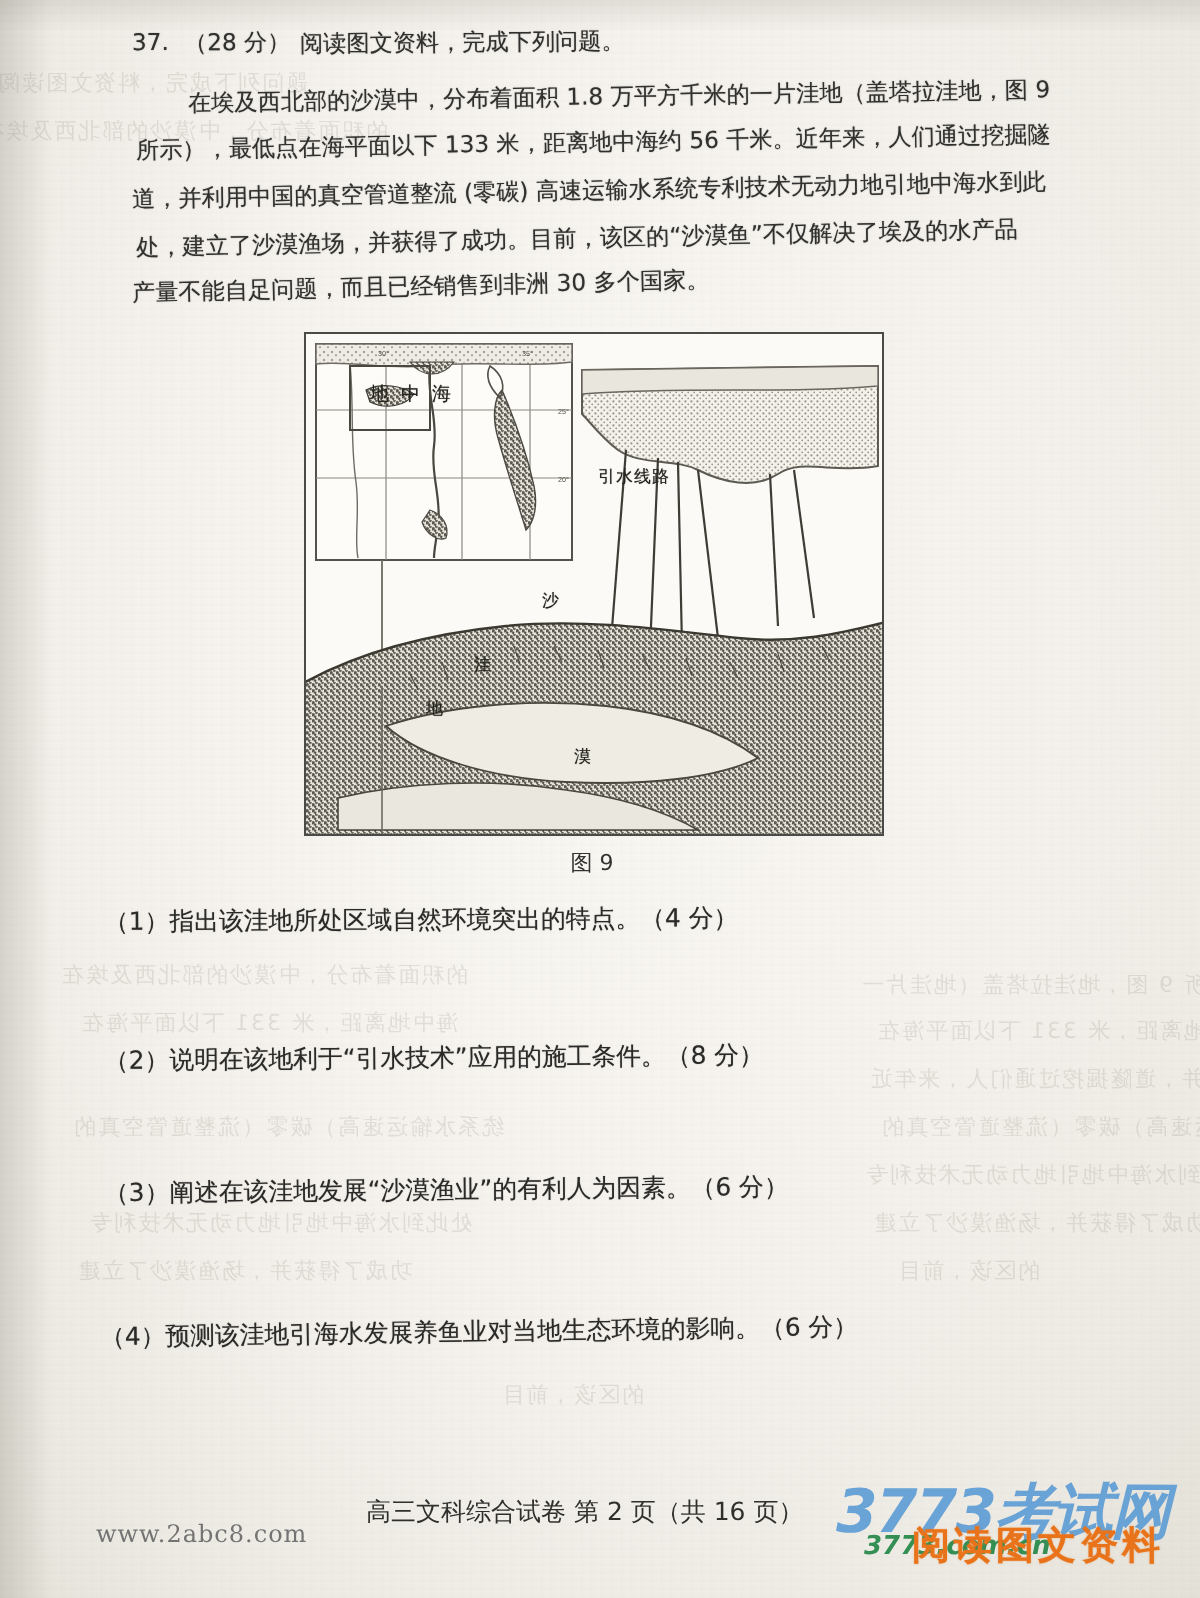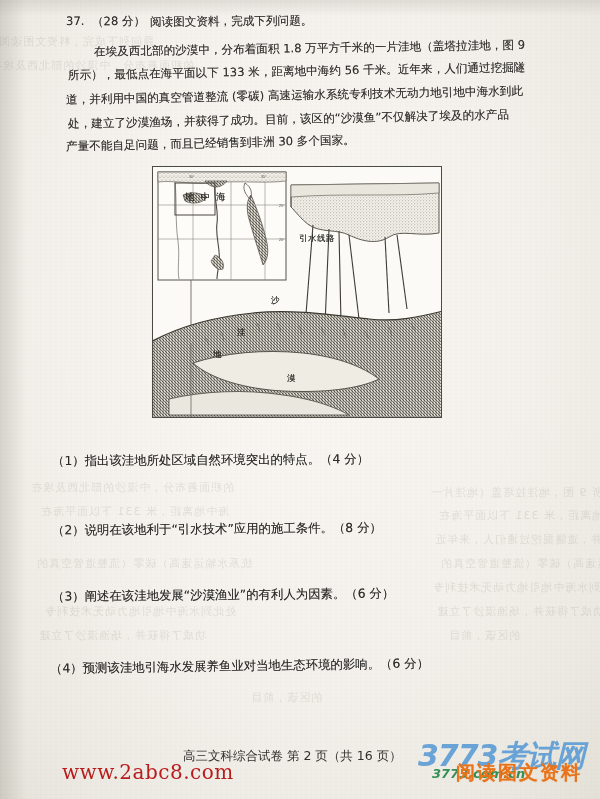--- a/index.html
+++ b/index.html
@@ -79,23 +79,22 @@
   .figlabel{
     position:absolute;font-size:9.5px;color:#25251f;
     letter-spacing:1.5px;
     text-shadow:0 0 .5px rgba(40,38,34,.6);
   }
   .figlabel.small{font-size:8.5px;letter-spacing:.5px;text-align:center;}
 
   
   #footer-left{
     position:absolute;left:48px;top:760px;
-    font-size:20px;letter-spacing:.5px;color:#b91c1c;
+    font-size:12px;letter-spacing:.5px;color:#737373;
     font-family:"DejaVu Serif","Liberation Serif",serif;
-    margin-left:14px;
   }
   #footer-center{
     position:absolute;left:183px;top:748px;
     font-size:12.5px;color:#2f2f2c;white-space:nowrap;
   }
   
   #wm{
     position:absolute;left:418px;top:736px;width:175px;height:58px;
   }
   #wm-blue{
@@ -264,20 +263,21 @@
 
     
     <div class="figlabel" style="left:32px;top:24px;">地 中 海</div>
     <div class="figlabel small" style="left:146px;top:66px;">引水线路</div>
     <div class="figlabel small" style="left:118px;top:128px;">沙</div>
     <div class="figlabel small" style="left:84px;top:160px;">洼</div>
     <div class="figlabel small" style="left:60px;top:182px;">地</div>
     <div class="figlabel small" style="left:134px;top:206px;">漠</div>
   </div>
 
+  <div id="figcaption">图 9</div>
 
   <div class="q-line" style="left:52px;top:452px;transform:rotate(-0.35deg);">（1）指出该洼地所处区域自然环境突出的特点。（4 分）</div>
   <div class="q-line" style="left:52px;top:521px;transform:rotate(-0.5deg);">（2）说明在该地利于“引水技术”应用的施工条件。（8 分）</div>
   <div class="q-line" style="left:52px;top:587px;transform:rotate(-0.55deg);">（3）阐述在该洼地发展“沙漠渔业”的有利人为因素。（6 分）</div>
   <div class="q-line" style="left:50px;top:658px;transform:rotate(-0.8deg);">（4）预测该洼地引海水发展养鱼业对当地生态环境的影响。（6 分）</div>
 
 </div>
 
 <div id="footer-left">www.2abc8.com</div>
 <div id="footer-center">高三文科综合试卷 第 2 页（共 16 页）</div>

